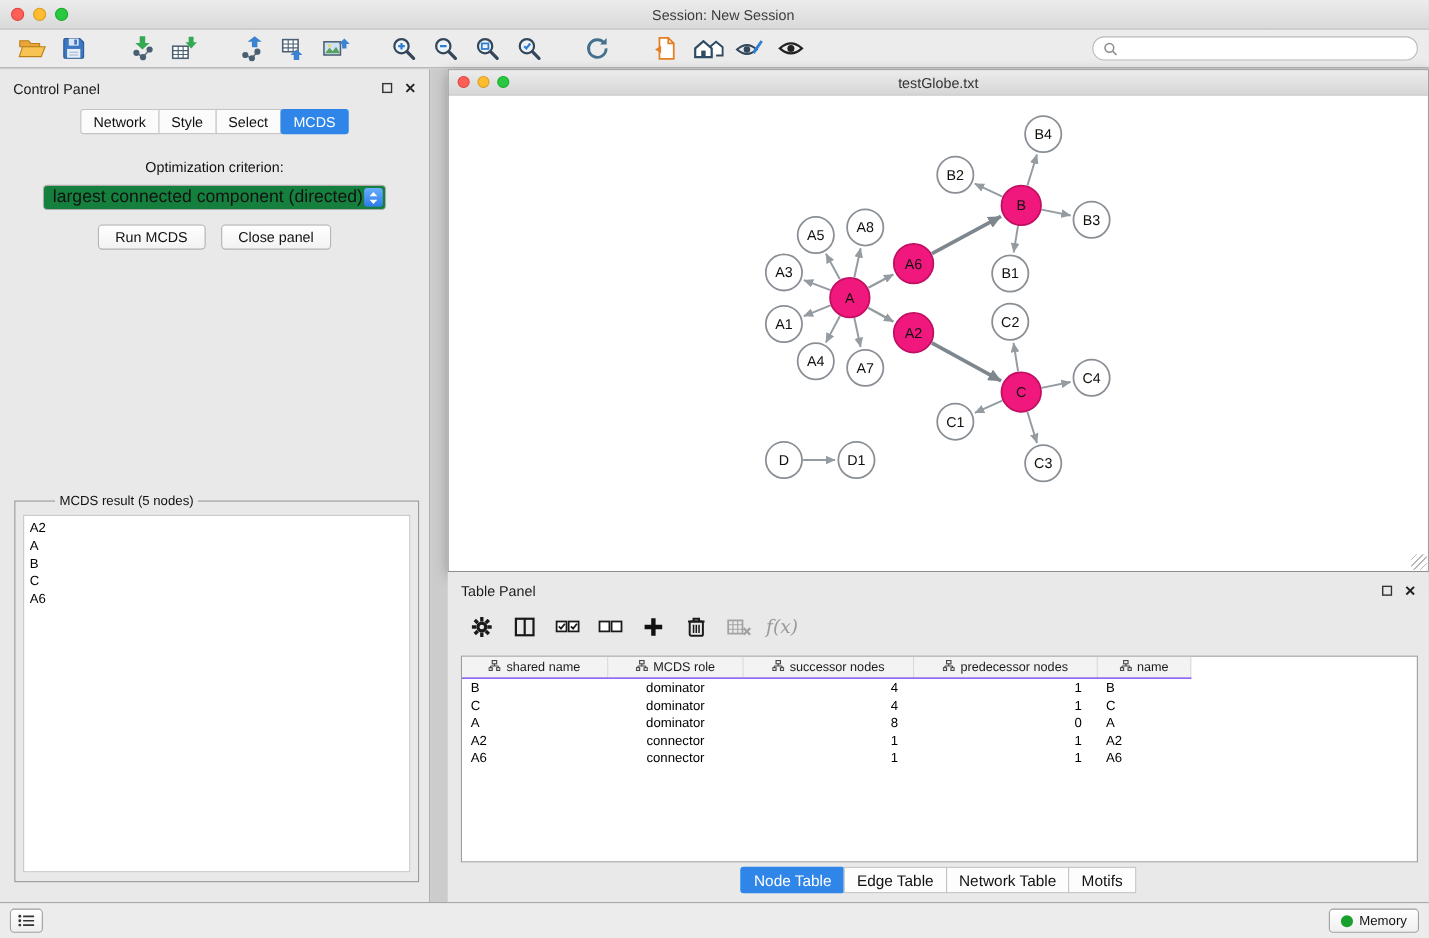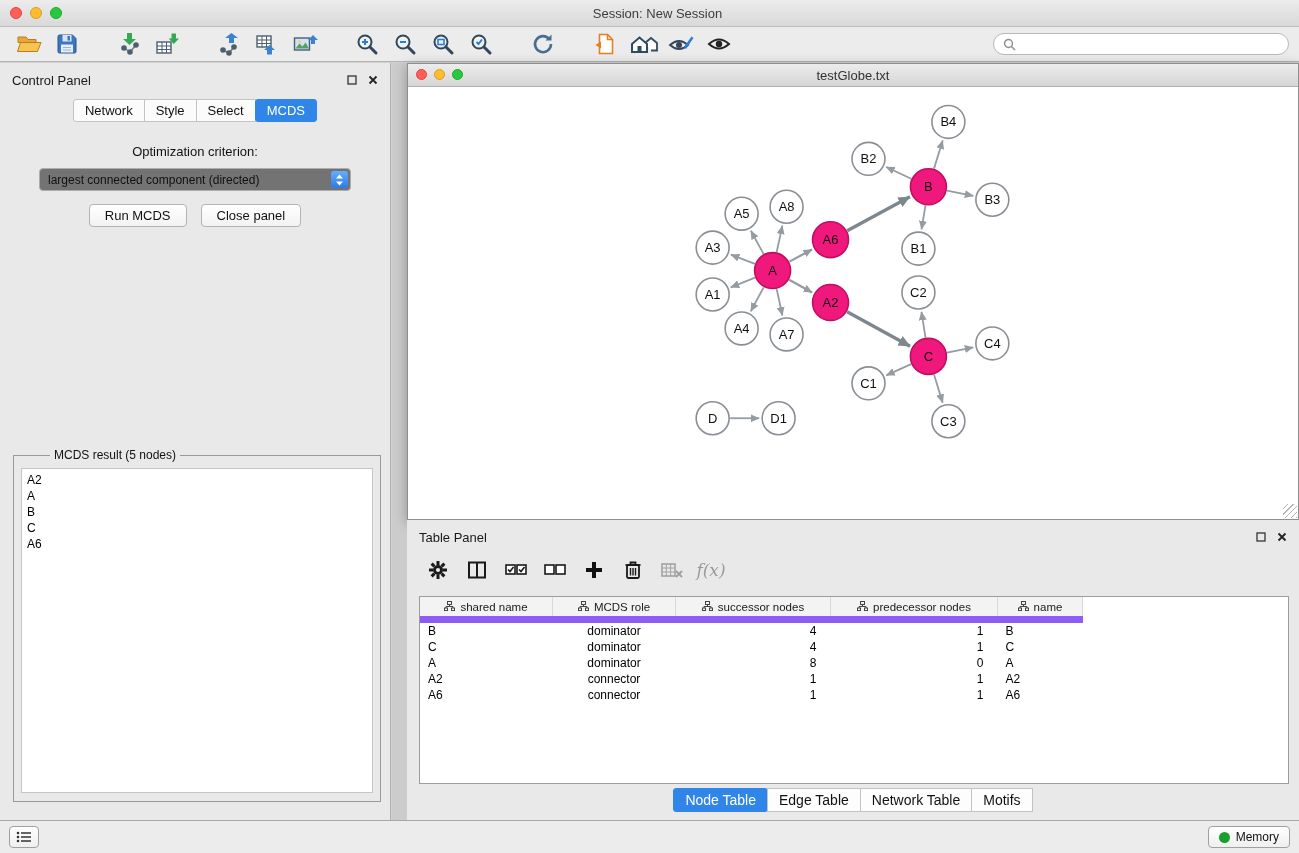--- a/index.html
+++ b/index.html
@@ -33,22 +33,22 @@
     border-right:1px solid #b0b0b0;box-sizing:border-box;}
   .panel-header{height:26px;display:flex;align-items:center;padding:4px 12px 0;font-size:13px;color:#1a1a1a;}
   .panel-controls{margin-left:auto;display:flex;gap:11px;align-items:center;}
   .cp-tabs{display:flex;justify-content:center;margin-top:6px;}
   .cp-tab{font-size:13px;padding:3px 11px;background:#fbfbfb;border:1px solid #c3c3c3;
     margin-left:-1px;color:#111;}
   .cp-tab:first-child{border-radius:3px 0 0 3px;margin-left:0;}
   .cp-tab:last-child{border-radius:0 3px 3px 0;}
   .cp-tab.active{background:#2f86e8;border-color:#2f86e8;color:#fff;border-radius:3px;}
   .opt-label{text-align:center;margin-top:22px;font-size:13px;color:#111;}
-  .dropdown{margin:9px auto 0;width:312px;height:23px;background:#737373;border:1px solid #adadad;
-    border-radius:4px;display:flex;align-items:center;font-size:12px;padding-left:8px;
+  .dropdown{margin:9px auto 0;width:312px;height:23px;background:#15803d;border:1px solid #adadad;
+    border-radius:4px;display:flex;align-items:center;font-size:16px;padding-left:8px;
     position:relative;box-sizing:border-box;color:#111;}
   .dropdown .stepper{position:absolute;right:2px;top:2px;bottom:2px;width:17px;border-radius:3px;
     background:linear-gradient(#67aefc,#2d7ae8);display:flex;align-items:center;justify-content:center;}
   .cp-buttons{display:flex;justify-content:center;gap:14px;margin-top:13px;}
   .cp-buttons button{font-size:13px;font-family:"Liberation Sans",sans-serif;padding:3px 15px;
     background:linear-gradient(#ffffff,#f2f2f2);border:1px solid #b4b4b4;border-radius:4px;color:#111;}
   .groupbox{position:absolute;left:13px;right:9px;top:392px;bottom:18px;border:1px solid #9a9a9a;}
   .groupbox-title{position:absolute;top:-8px;left:6px;background:#e9e9e9;padding:0 4px;
     font-size:12px;color:#111;margin-left:30px;}
   .result-list{position:absolute;left:7px;right:7px;top:12px;bottom:8px;background:#fff;
@@ -74,21 +74,21 @@
 
   
   .table-panel{position:absolute;left:15px;top:457px;right:0;bottom:0;background:#e9e9e9;}
   .tp-toolbar{display:flex;align-items:center;gap:13px;padding:7px 0 0 18px;}
   .tp-btn{background:none;border:none;width:26px;height:26px;display:flex;align-items:center;
     justify-content:center;padding:0;}
   .fx{font-family:"DejaVu Serif",serif;font-style:italic;font-size:17px;color:#9a9a9a;text-align:right;}
   .table-wrap{position:absolute;left:12px;right:10px;top:76px;bottom:36px;background:#fff;
     border:1px solid #9d9d9d;overflow:hidden;}
   table{border-collapse:collapse;table-layout:fixed;width:658px;}
-  th{height:19px;background:#f3f3f3;border-right:1px solid #d9d9d9;border-bottom:7px solid #8b5cf6;
+  th{height:19px;background:#f3f3f3;border-right:1px solid #d9d9d9;border-bottom:1px solid #8b5cf6;
     font-weight:normal;font-size:11.5px;color:#1a1a1a;padding:0;}
   th:nth-child(1){width:132px;} th:nth-child(2){width:122px;} th:nth-child(3){width:154px;}
   th:nth-child(4){width:166px;} th:nth-child(5){width:84px;}
   .th-inner{display:flex;align-items:center;justify-content:center;gap:5px;}
   td{height:16px;font-size:12px;color:#000;padding:0 8px;white-space:nowrap;overflow:hidden;}
   td:nth-child(2){text-align:center;}
   td:nth-child(3),td:nth-child(4){text-align:right;padding-right:14px;}
   .tp-tabs{position:absolute;bottom:8px;left:0;right:0;display:flex;justify-content:center;}
   .tp-tab{font-size:14px;padding:3px 11px;background:#fdfdfd;border:1px solid #c2c2c2;
     margin-left:-1px;color:#111;}

